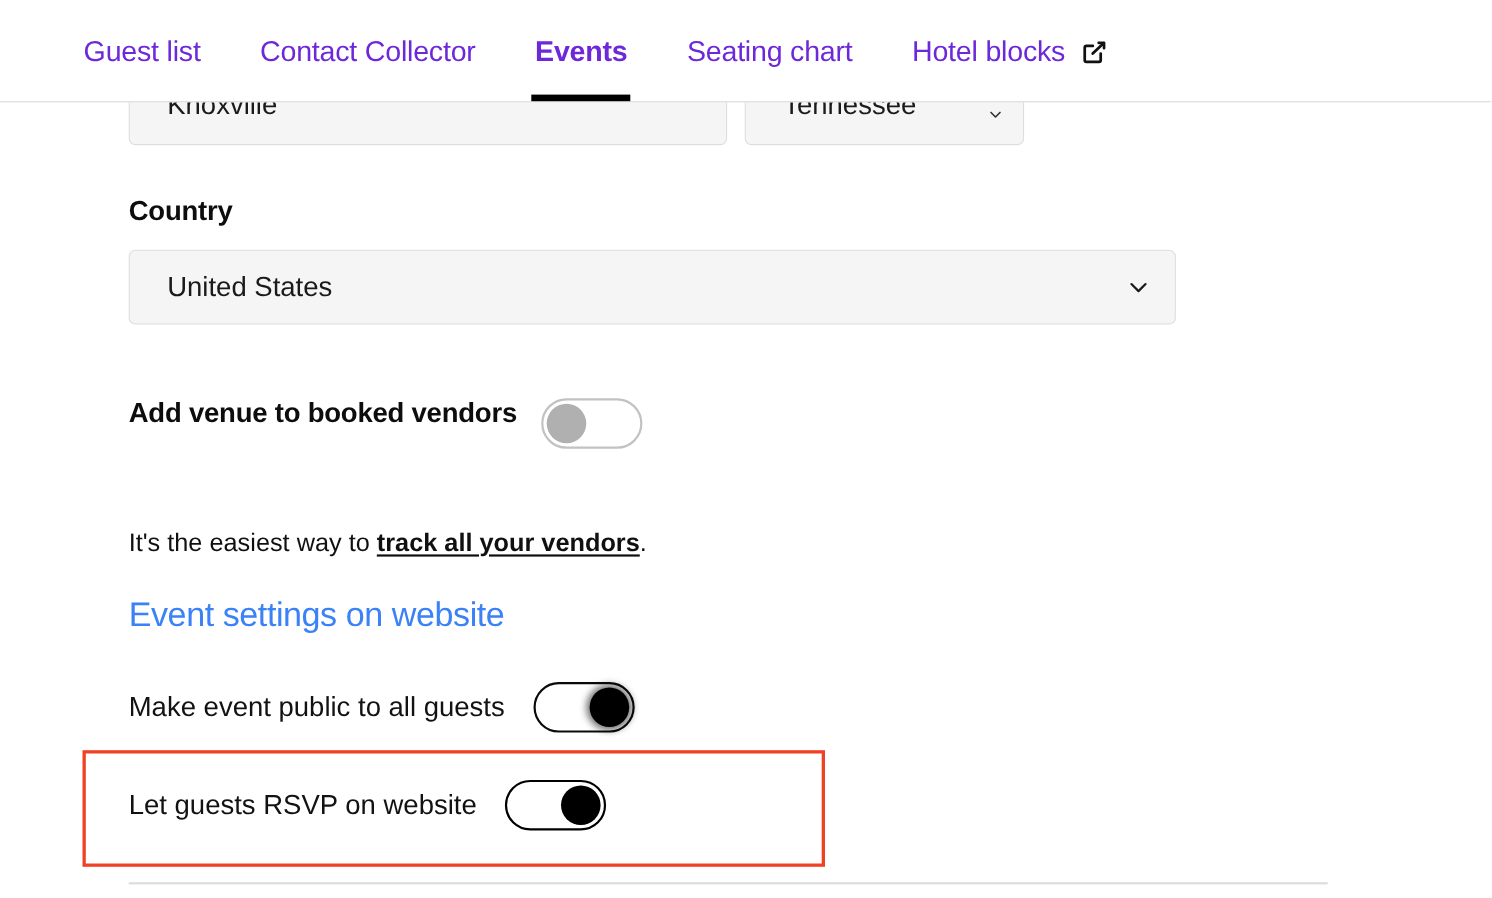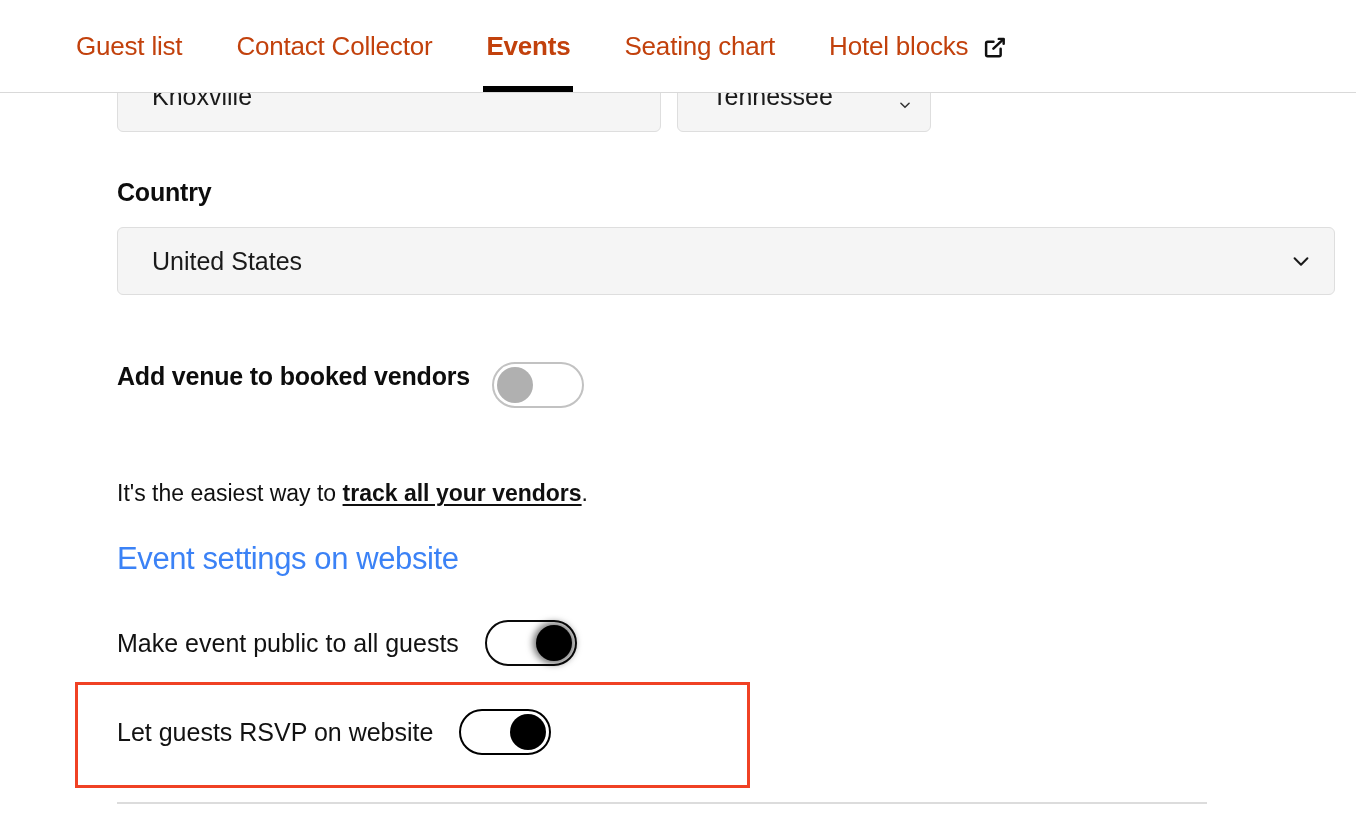--- a/index.html
+++ b/index.html
@@ -78,21 +78,21 @@
 
   .label-strong {
     font-size: 25px;
     font-weight: bold;
     color: #0d0d0d;
     letter-spacing: -0.2px;
   }
 
   .select-box {
     margin-top: 20px;
-    width: 1218px;
+    width: 952px;
     height: 68px;
     background: #f5f5f5;
     border: 1px solid #dedede;
     border-radius: 6px;
     display: flex;
     align-items: center;
     padding: 0 24px 0 34px;
     position: relative;
   }
   .select-value {
@@ -249,21 +249,21 @@
     position: relative;
     height: 92px;
     display: flex;
     align-items: center;
     padding-left: 76px;
   }
 
   .nav-item {
     position: relative;
     font-size: 26px;
-    color: #c2410c;
+    color: #6d28d9;
     white-space: nowrap;
     height: 92px;
     display: flex;
     align-items: center;
     letter-spacing: -0.2px;
   }
   .nav-item + .nav-item { margin-left: 54px; }
   .nav-item.active {
     font-weight: bold;
   }

